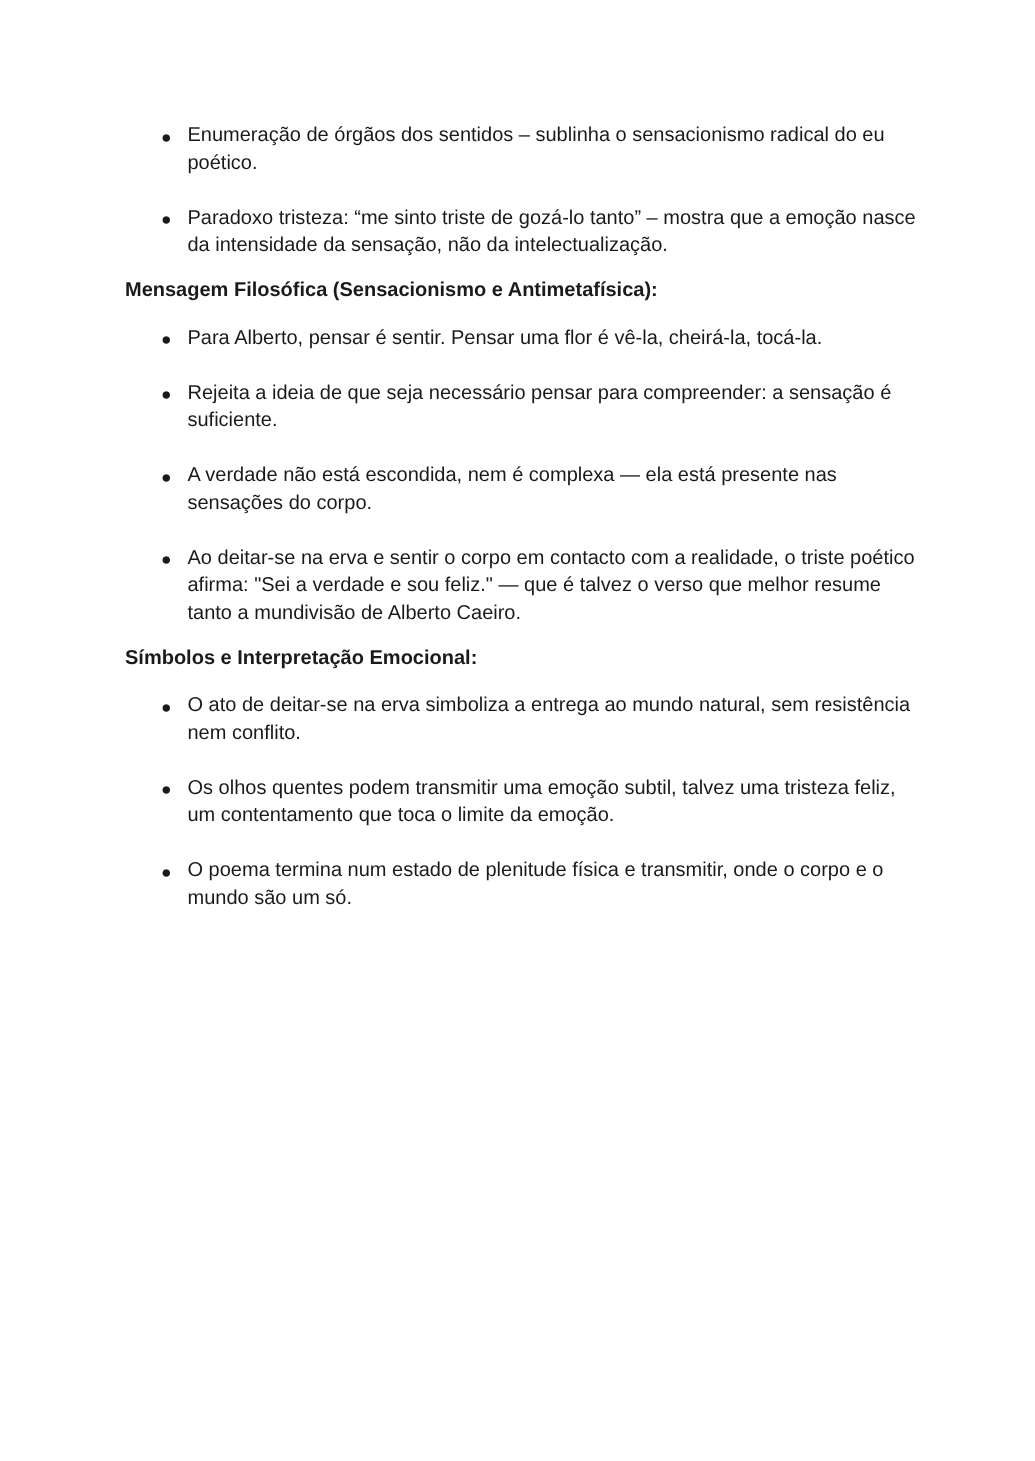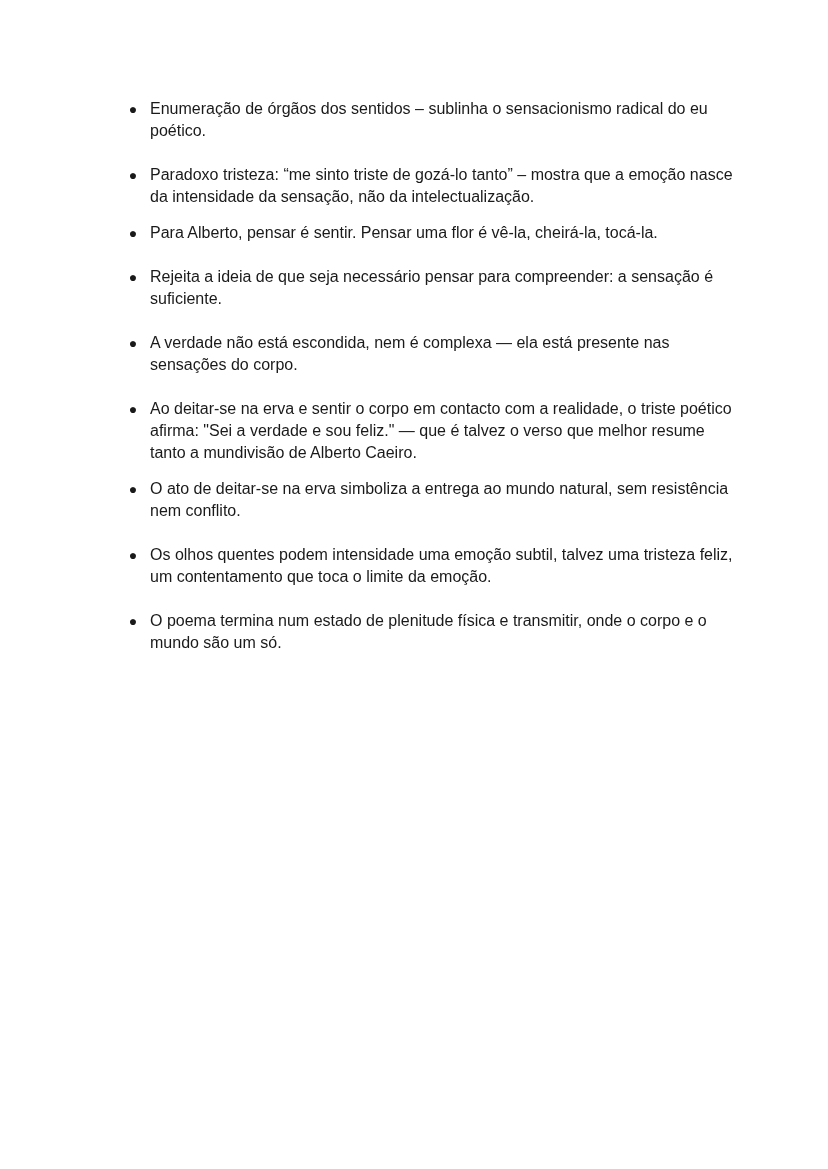--- a/index.html
+++ b/index.html
@@ -68,49 +68,51 @@
       <li>
         <span class="bullet">●</span>
         <b>Enumeração de órgãos dos sentidos</b><span> – sublinha o sensacionismo radical do eu poético.</span>
       </li>
       <li>
         <span class="bullet">●</span>
         <b>Paradoxo tristeza</b><span>: “me sinto triste de gozá-lo tanto” – mostra que a emoção nasce da intensidade da sensação, não da intelectualização.</span>
       </li>
     </ul>
 
+    <div class="heading">Mensagem Filosófica (Sensacionismo e Antimetafísica):</div>
 
     <ul class="bullets">
       <li>
         <span class="bullet">●</span>
         <span>Para Alberto, </span><b>pensar é sentir</b><span>. Pensar uma flor é vê-la, cheirá-la, tocá-la.</span>
       </li>
       <li>
         <span class="bullet">●</span>
         <span>Rejeita a ideia de que seja necessário pensar para compreender: </span><b>a sensação é suficiente</b><span>.</span>
       </li>
       <li>
         <span class="bullet">●</span>
         <span>A </span><b>verdade não está escondida, nem é complexa</b><span> — ela está presente nas sensações do corpo.</span>
       </li>
       <li>
         <span class="bullet">●</span>
         <span>Ao deitar-se na erva e sentir o corpo em contacto com a realidade, o triste poético afirma: </span><b>"Sei a verdade e sou feliz."</b><span> — que é talvez o verso que melhor resume </span><b>tanto a mundivisão de Alberto Caeiro</b><span>.</span>
       </li>
     </ul>
 
+    <div class="heading">Símbolos e Interpretação Emocional:</div>
 
     <ul class="bullets">
       <li>
         <span class="bullet">●</span>
         <span>O ato de </span><b>deitar-se na erva</b><span> simboliza a entrega ao mundo natural, sem resistência nem conflito.</span>
       </li>
       <li>
         <span class="bullet">●</span>
-        <span>Os </span><b>olhos quentes</b><span> podem intensidade uma emoção subtil, talvez uma </span><b>tristeza feliz</b><span>, um contentamento que toca o limite da emoção.</span>
+        <span>Os </span><b>olhos quentes</b><span> podem transmitir uma emoção subtil, talvez uma </span><b>tristeza feliz</b><span>, um contentamento que toca o limite da emoção.</span>
       </li>
       <li>
         <span class="bullet">●</span>
         <span>O poema termina num </span><b>estado de plenitude física e transmitir</b><span>, onde o corpo e o mundo são um só.</span>
       </li>
     </ul>
 
   </div>
 </div>
 

